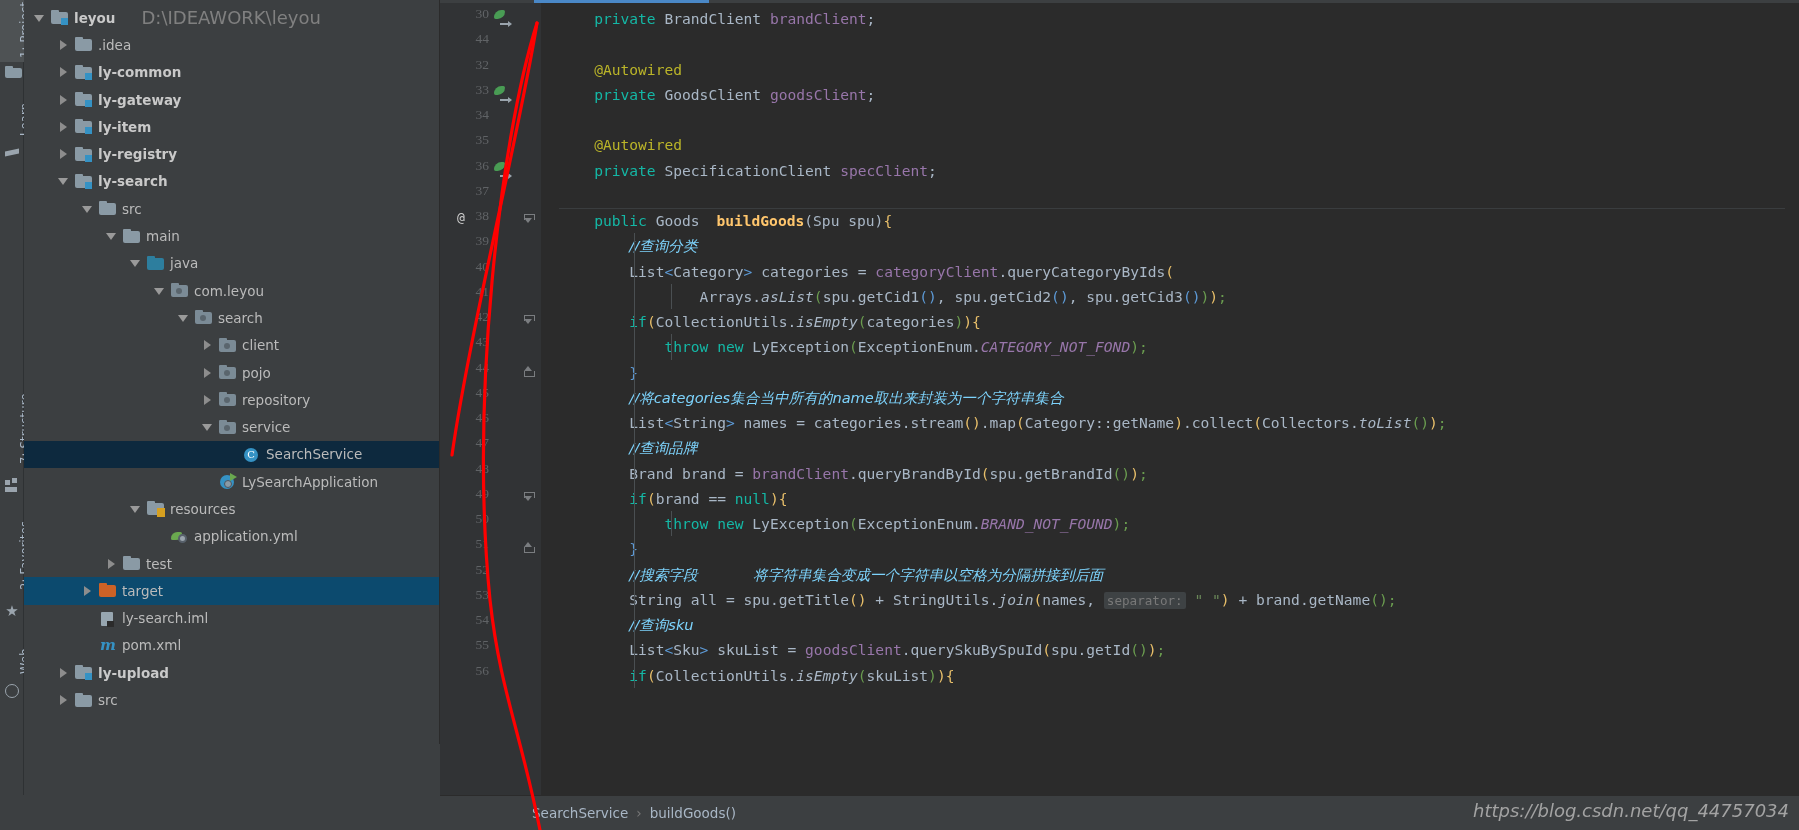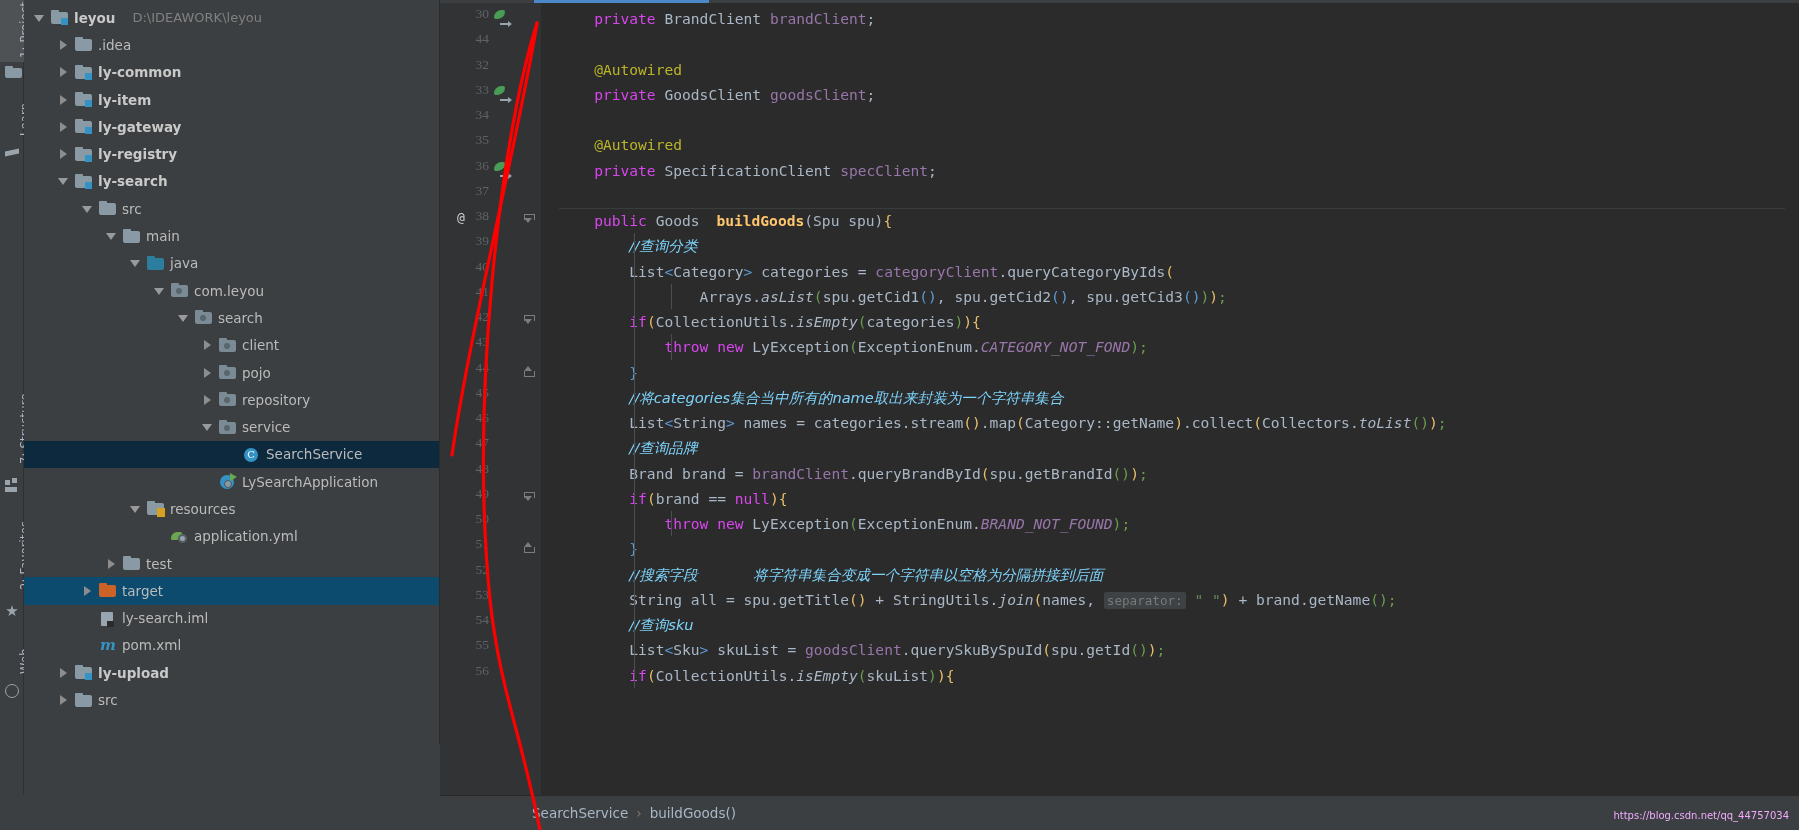--- a/index.html
+++ b/index.html
@@ -57,21 +57,21 @@
   }
   .arrow.open::before {
     content: ""; position: absolute; left: 0; top: 2px;
     border-top: 7px solid #9a9a9a;
     border-left: 5px solid transparent; border-right: 5px solid transparent;
   }
   .arrow.none::before { content: none; }
   .ico { width: 17px; height: 15px; flex: 0 0 17px; margin-right: 6px; position: relative; }
   .lbl { color: #bbbbbb; }
   .lbl.bold { font-weight: bold; color: #c9c9c9; }
-  .path { color: #808080; margin-left: 17px; font-size: 13px; }
+  .path { color: #808080; margin-left: 26px; font-size: 18px; }
 
   
   .f-base { position: absolute; left: 0; top: 2px; width: 17px; height: 12px; border-radius: 1px 2px 2px 2px; }
   .f-tab  { position: absolute; left: 0; top: 0px;  width: 8px;  height: 3px; border-radius: 1px 1px 0 0; }
   .grey  { background: #8a9aa5; }
   .greyd { background: #7b8b96; }
   .blue  { background: #2d7e9e; }
   .orange{ background: #cc6226; }
   .badge-blue { position: absolute; right: 0; bottom: 0; width: 7px; height: 7px; background: #3592c4; }
   .badge-pkg  { position: absolute; left: 5px; top: 5px; width: 6px; height: 6px; border-radius: 50%; background: #5a656d; }
@@ -168,21 +168,21 @@
   .code-area {
     flex: 1 1 auto; position: relative; background: #2b2b2b;
     font-family: "DejaVu Sans Mono", monospace; font-size: 14.6px;
     padding-top: 3px; overflow: hidden;
   }
   .cline { height: 25.25px; line-height: 25.25px; white-space: pre; padding-left: 18px; position: relative; }
   .sep-top { position: absolute; left: 18px; right: 0; top: 0; height: 1px; background: #3a3d3f; }
   .indent-guide { position: absolute; top: 0; height: 25.25px; width: 1px; background: #4a4f52; }
 
   
-  .kw   { color: #d946ef; }
+  .kw   { color: #14b8a6; }
   .typ  { color: #a9b7c6; }
   .fld  { color: #9876aa; }
   .txt  { color: #a9b7c6; }
   .ann  { color: #bbb529; }
   .mthb { color: #ffc66d; font-weight: bold; margin-left: 8px; }
   .cmt  { color: #7dd3fc; font-style: italic; font-family: "DejaVu Sans", sans-serif; }
   .stat { color: #9876aa; font-style: italic; }
   .sitl { color: #a9b7c6; font-style: italic; }
   .str  { color: #6a8759; }
   .p1   { color: #a9b7c6; }
@@ -201,21 +201,21 @@
     position: absolute; left: 440px; bottom: 0; right: 0; height: 35px;
     background: #3c3f41; border-top: 1px solid #2b2b2b;
     display: flex; align-items: center; padding-left: 92px;
     font-size: 13.5px; color: #a9b7c6;
     font-family: "DejaVu Sans", sans-serif;
   }
   .crumb { color: #a9b7c6; }
   .crumb-sep { color: #787878; margin: 0 8px; }
   .watermark {
     position: absolute; right: 10px; bottom: 9px;
-    color: #f0abfc; font-size: 10px; font-family: "DejaVu Sans", sans-serif;
+    color: #a3a3a3; font-size: 18px; font-family: "DejaVu Sans", sans-serif; font-style: italic;
   }
   .bottom-left-pad {
     position: absolute; left: 0; bottom: 0; width: 440px; height: 35px; background: #3c3f41;
   }
 
   
   .redpath { position: absolute; left: 0; top: 0; width: 1799px; height: 830px; pointer-events: none; }
 </style>
 </head>
 <body>
@@ -284,30 +284,30 @@
           </span>
           <span class="lbl bold">ly-common</span>
         </div>
         <div class="trow">
           <span class="arrow closed" style="margin-left: 34px;"></span>
           <span class="ico">
             <span class="f-tab grey"></span>
             <span class="f-base grey"></span>
             <span class="badge-blue"></span>
           </span>
+          <span class="lbl bold">ly-gateway</span>
+        </div>
+        <div class="trow">
+          <span class="arrow closed" style="margin-left: 34px;"></span>
+          <span class="ico">
+            <span class="f-tab grey"></span>
+            <span class="f-base grey"></span>
+            <span class="badge-blue"></span>
+          </span>
           <span class="lbl bold">ly-item</span>
-        </div>
-        <div class="trow">
-          <span class="arrow closed" style="margin-left: 34px;"></span>
-          <span class="ico">
-            <span class="f-tab grey"></span>
-            <span class="f-base grey"></span>
-            <span class="badge-blue"></span>
-          </span>
-          <span class="lbl bold">ly-gateway</span>
         </div>
         <div class="trow">
           <span class="arrow closed" style="margin-left: 34px;"></span>
           <span class="ico">
             <span class="f-tab grey"></span>
             <span class="f-base grey"></span>
             <span class="badge-blue"></span>
           </span>
           <span class="lbl bold">ly-registry</span>
         </div>

